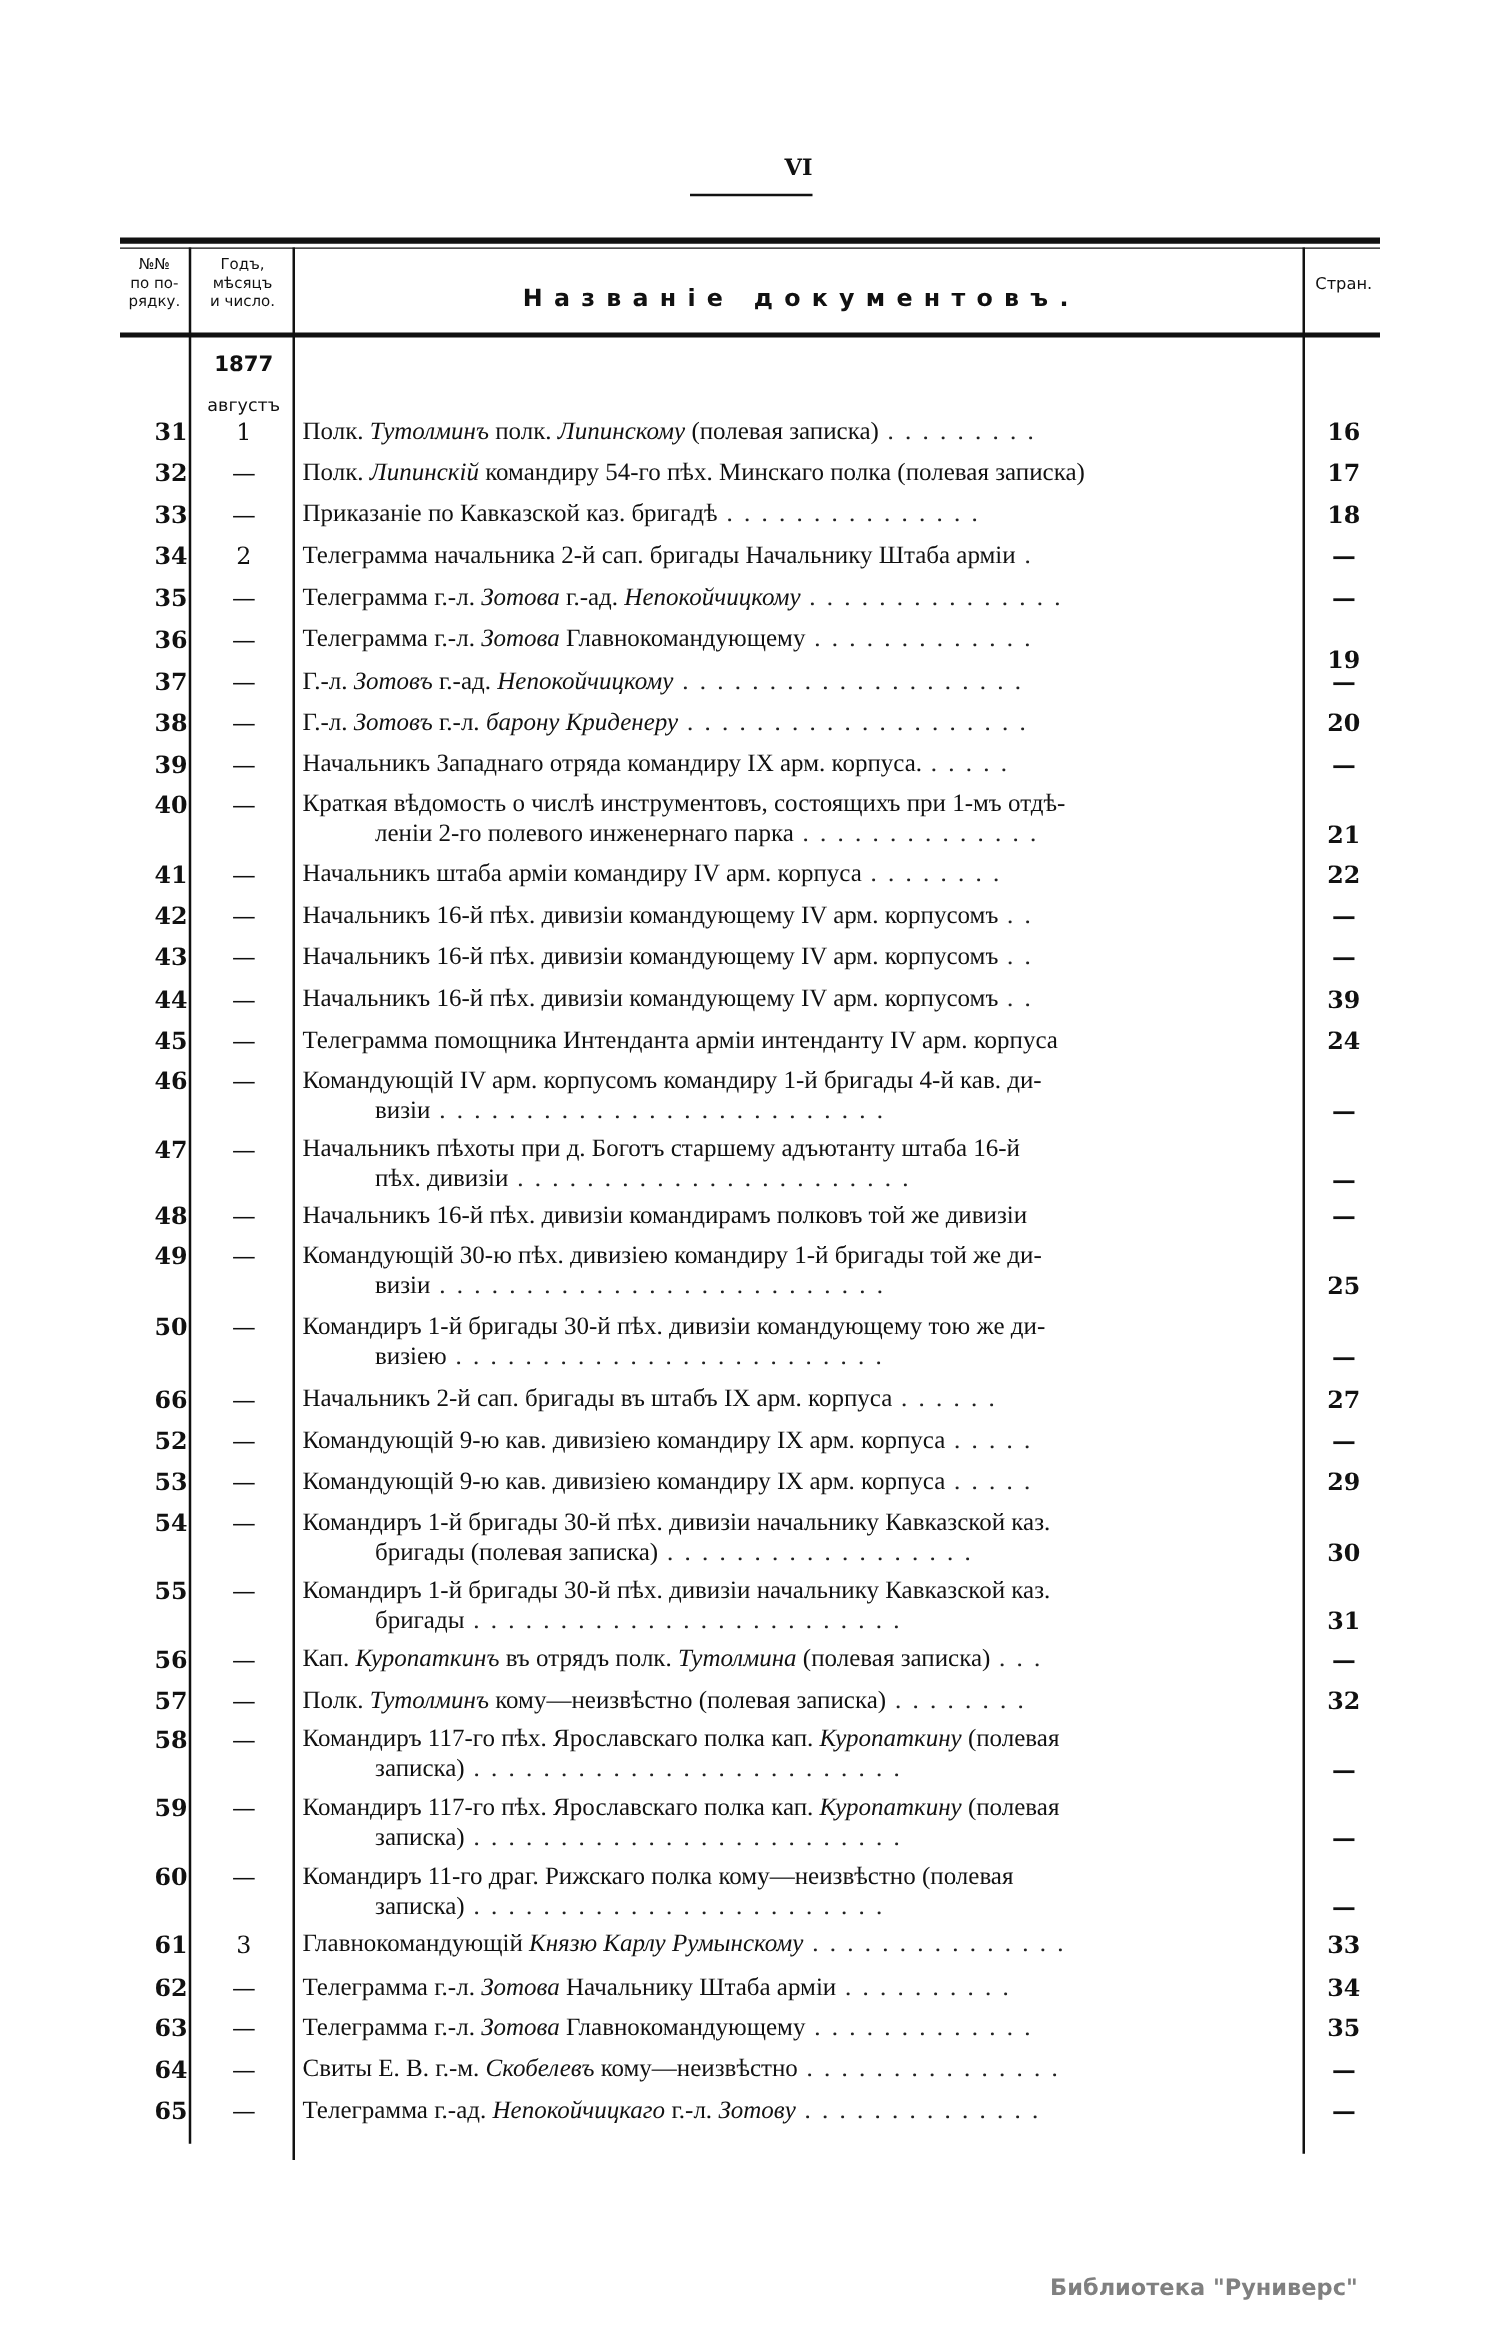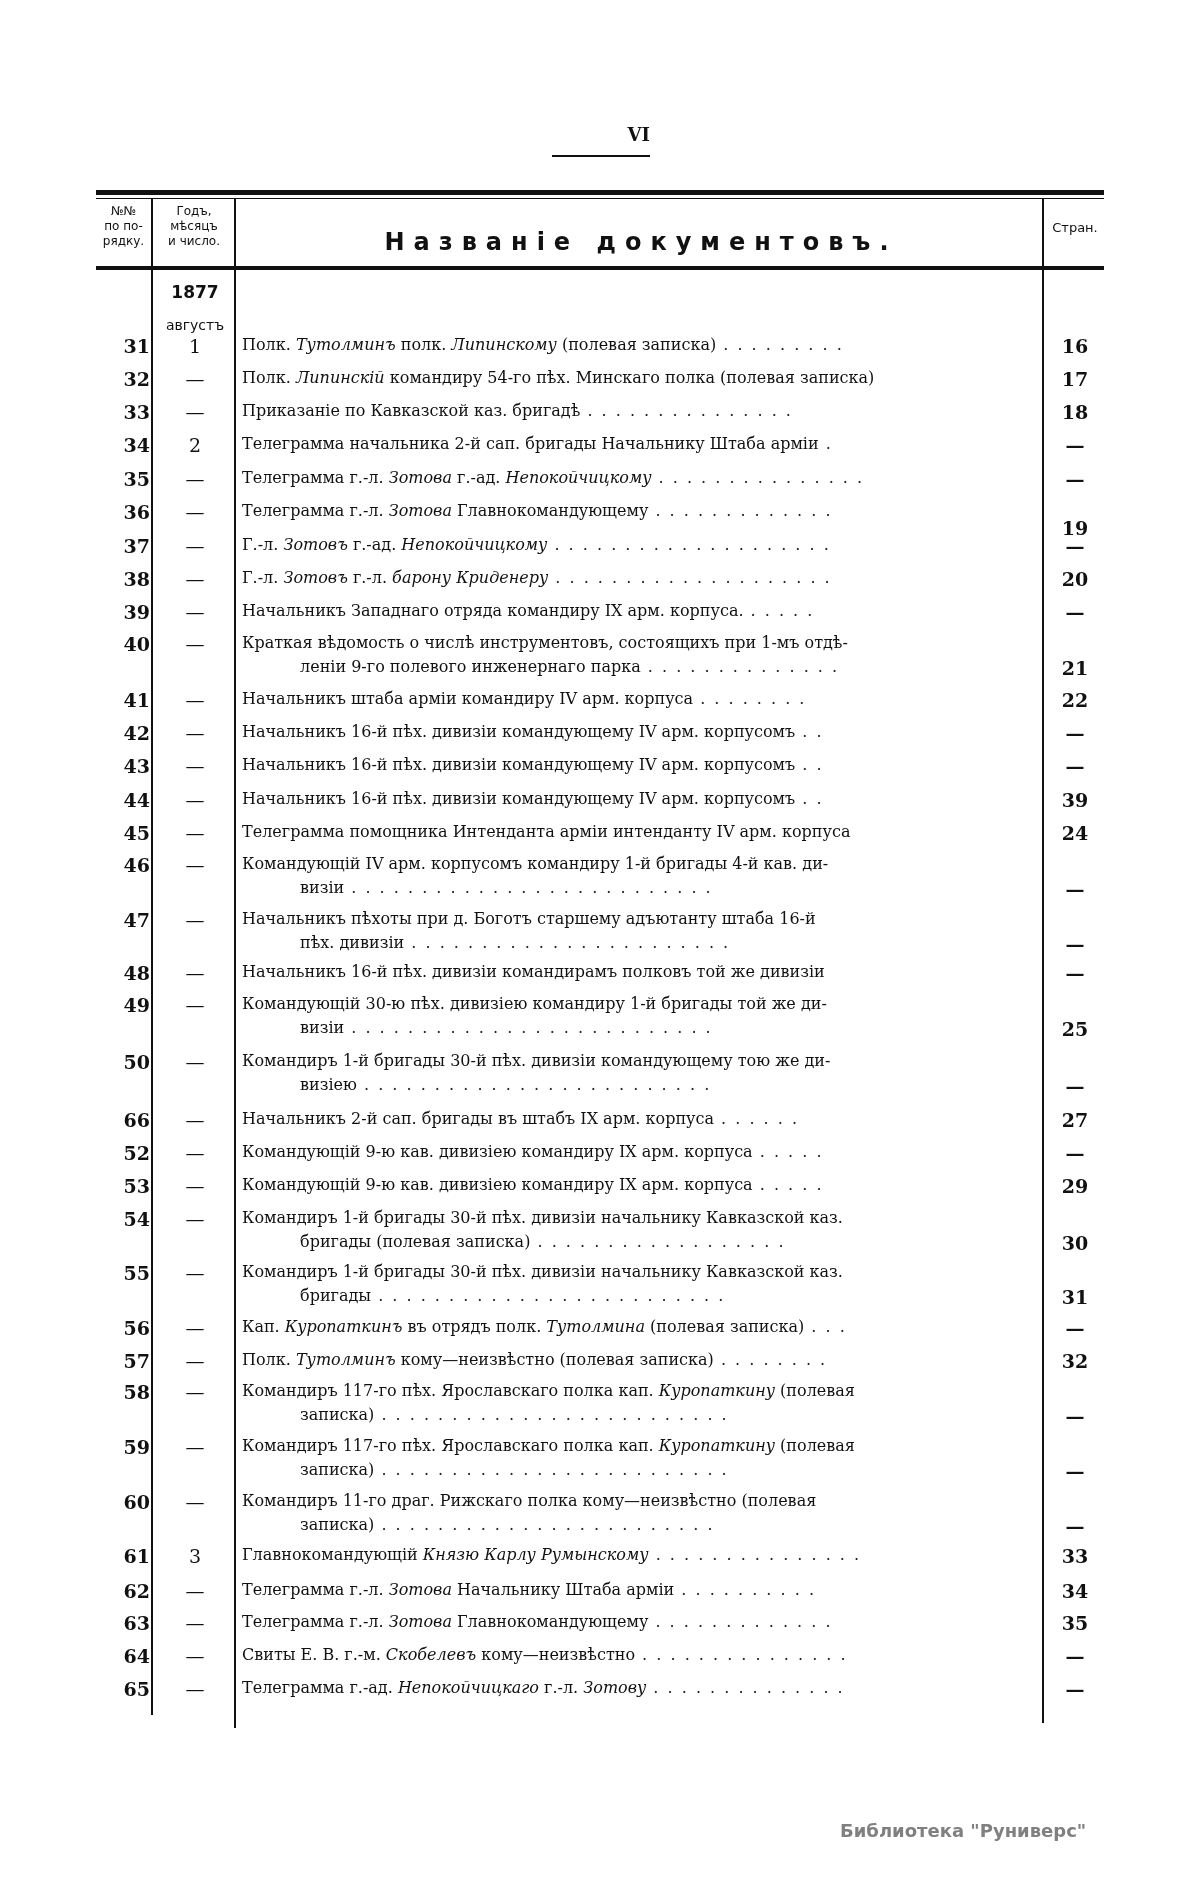--- a/index.html
+++ b/index.html
@@ -9,29 +9,29 @@
               font-size: 18px; font-weight: bold; }
   .page-num-rule { position: absolute; top: 155px; left: 552px; width: 98px; height: 2px; background: #111; }
 
   .table { position: absolute; left: 96px; top: 190px; width: 1008px; }
   .rule-thick { position: absolute; left: 0; width: 1008px; height: 5px; background: #111; }
   .rule-thin { position: absolute; left: 0; width: 1008px; height: 1px; background: #111; }
   .vline { position: absolute; width: 2px; background: #111; }
 
   .hdr { position: absolute; font-family: "DejaVu Sans", sans-serif; font-size: 12px; line-height: 15px; text-align: center; }
   .hdr-title { position: absolute; left: 145px; width: 800px; top: 38px; text-align: center;
-               font-family: "DejaVu Sans", sans-serif; font-weight: bold; font-size: 24px; letter-spacing: 9px; }
+               font-family: "DejaVu Sans", sans-serif; font-weight: bold; font-size: 19px; letter-spacing: 9px; }
 
   .year { position: absolute; left: 58px; width: 82px; text-align: center; font-family: "DejaVu Sans", sans-serif; font-weight: bold; font-size: 17px; }
   .month { position: absolute; left: 58px; width: 82px; text-align: center; font-family: "DejaVu Sans", sans-serif; font-size: 14px; }
 
   .row { position: absolute; left: 0; width: 1008px; }
   .num { position: absolute; left: 0; width: 54px; text-align: right; font-weight: bold; font-size: 19px; line-height: 26px; }
   .date { position: absolute; left: 58px; width: 82px; text-align: center; font-size: 19px; line-height: 26px; }
-  .title { position: absolute; left: 146px; width: 796px; font-size: 16px; line-height: 24px; white-space: normal; }
+  .title { position: absolute; left: 146px; width: 796px; font-size: 20px; line-height: 24px; white-space: normal; font-family: Liberation Serif, serif; }
   .title .l2 { display: block; padding-left: 58px; }
   .title i { font-style: italic; }
   .dots { color: #222; letter-spacing: 2px; }
   .page { position: absolute; left: 950px; width: 58px; text-align: center; font-weight: bold; font-size: 19px; line-height: 26px; }
 
   .watermark { position: absolute; left: 840px; top: 1820px; font-family: "DejaVu Sans", sans-serif;
                font-weight: bold; font-size: 18px; color: #808080; }
 </style>
 </head>
 <body>
@@ -115,21 +115,21 @@
       </div>
       <div class="row" style="top: 409px;">
         <div class="num">39</div>
         <div class="date">—</div>
         <div class="title"><span>Начальникъ Западнаго отряда командиру IX арм. корпуса.</span><i></i><span></span><i></i><span></span><span class="dots"> . . . . .</span></div>
         <div class="page" style="top:0px">—</div>
       </div>
       <div class="row" style="top: 441px;">
         <div class="num">40</div>
         <div class="date">—</div>
-        <div class="title"><span>Краткая вѣдомость о числѣ инструментовъ, состоящихъ при 1-мъ отдѣ-</span><i></i><span></span><i></i><span></span><span class="l2"><span>леніи 9-го полевого инженернаго парка</span><span class="dots"> . . . . . . . . . . . . . .</span></span></div>
+        <div class="title"><span>Краткая вѣдомость о числѣ инструментовъ, состоящихъ при 1-мъ отдѣ-</span><i></i><span></span><i></i><span></span><span class="l2"><span>леніи 2-го полевого инженернаго парка</span><span class="dots"> . . . . . . . . . . . . . .</span></span></div>
         <div class="page" style="top:24px">21</div>
       </div>
       <div class="row" style="top: 497px;">
         <div class="num">41</div>
         <div class="date">—</div>
         <div class="title"><span>Начальникъ штаба арміи командиру IV арм. корпуса</span><i></i><span></span><i></i><span></span><span class="dots"> . . . . . . . .</span></div>
         <div class="page" style="top:0px">22</div>
       </div>
       <div class="row" style="top: 530px;">
         <div class="num">42</div>

